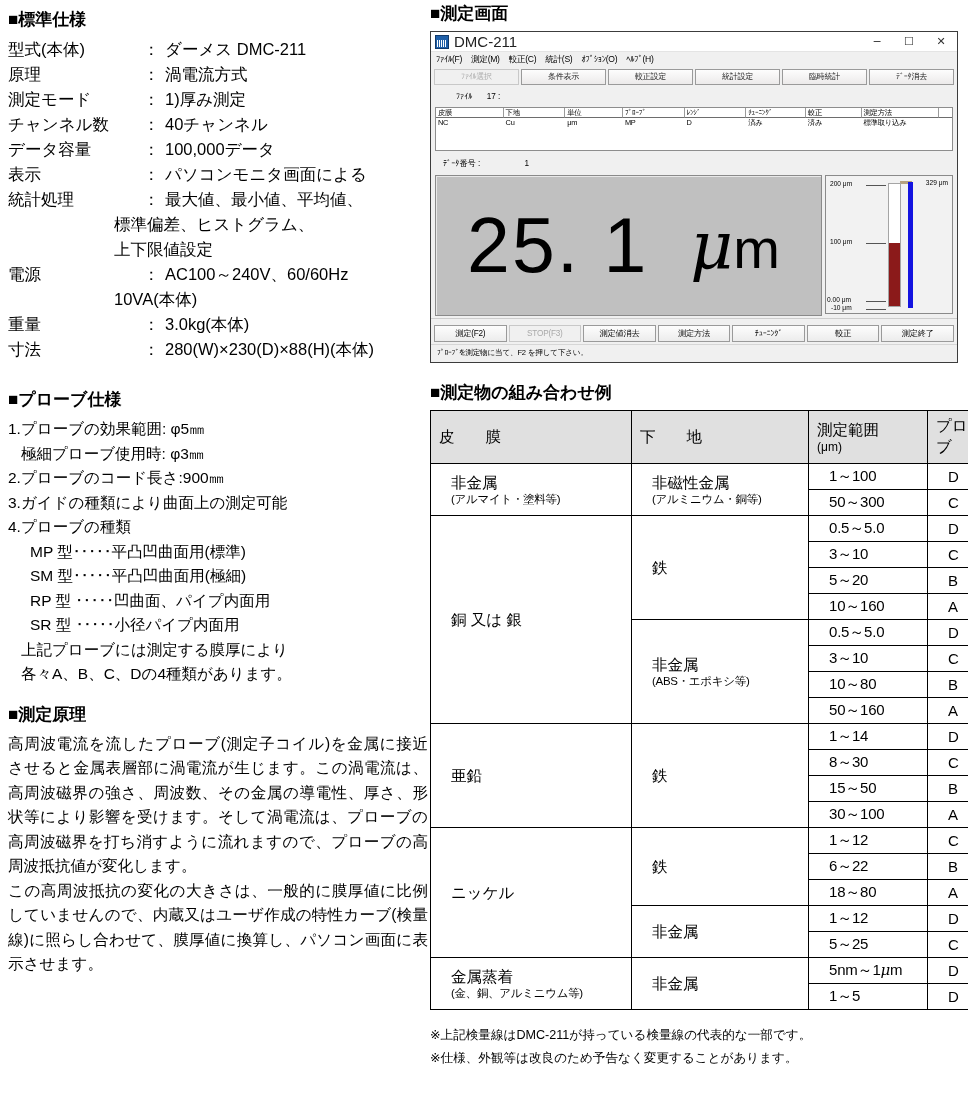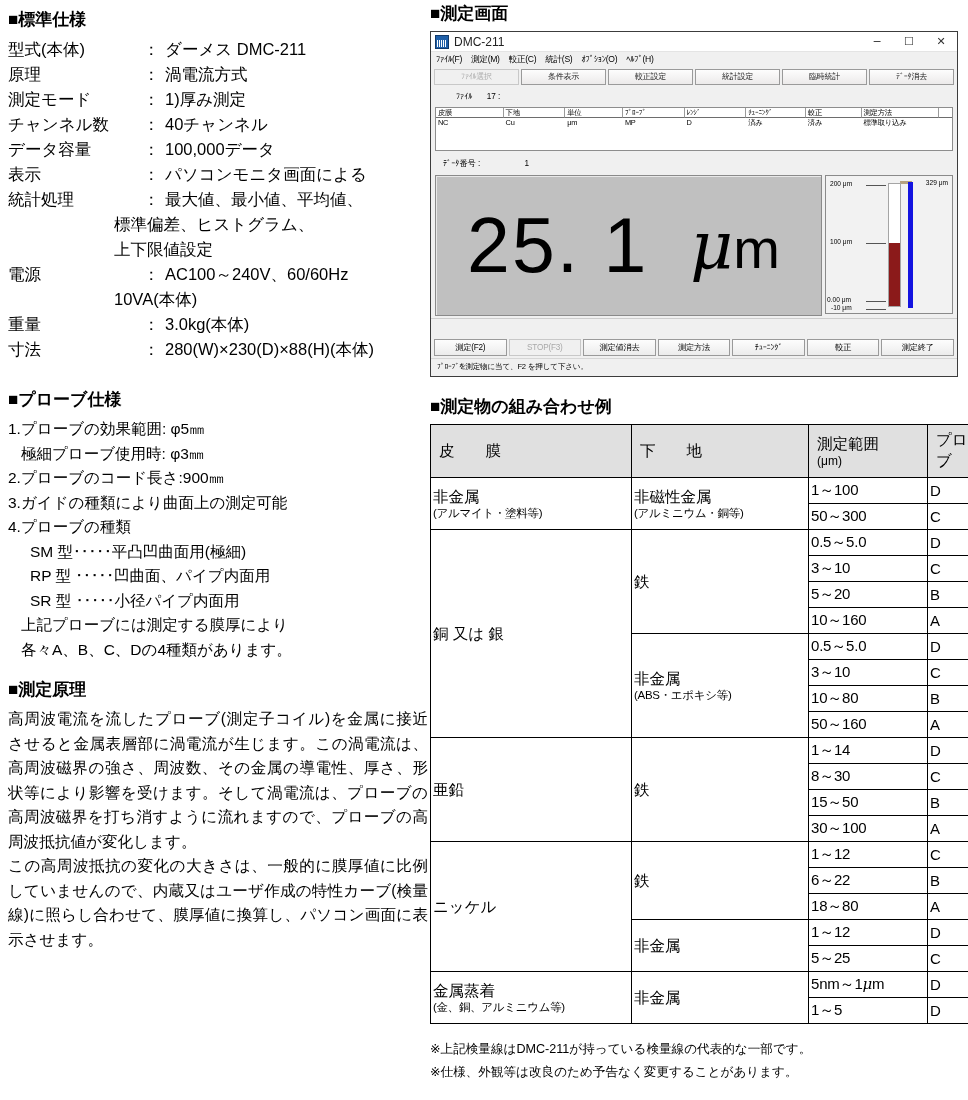--- a/index.html
+++ b/index.html
@@ -70,21 +70,21 @@
     border: 1px solid #123a6a;
     position: relative;
     margin-right: 5px;
     flex: 0 0 12px;
   }
   .app-icon::before{
     content:"";
     position:absolute; left:1px; top:4px; right:1px; bottom:1px;
     background: repeating-linear-gradient(90deg,#ffffff 0 1px,#1f5fa8 1px 2px);
   }
-  .win-title { font-size: 12px; color: #222; flex: 1; font-family:"Liberation Sans",sans-serif; }
+  .win-title { font-size: 15px; color: #222; flex: 1; font-family:"Liberation Sans",sans-serif; }
   .win-btns { display: flex; }
   .win-btn {
     width: 32px; height: 19px;
     display: flex; align-items: center; justify-content: center;
     font-size: 11px; color: #333;
     font-family:"DejaVu Sans",sans-serif;
   }
   .menubar {
     display: flex;
     gap: 9px;
@@ -238,21 +238,21 @@
     position: absolute;
     left: 74px; top: 5px;
     width: 12px; height: 3px;
     background: #b6a27f;
   }
 
   
   .btnbar {
     display: flex;
     gap: 2px;
-    padding: 20px 3px 2px 3px;
+    padding: 6px 3px 2px 3px;
     border-top: 1px solid #cdcdcd;
     background: #f0f0f0;
   }
   .bb {
     flex: 1;
     height: 15px;
     line-height: 15px;
     text-align: center;
     font-size: 8.2px;
     background: linear-gradient(#fdfdfd,#ececec);
@@ -273,21 +273,21 @@
     border-collapse: collapse;
     width: 534px;
     table-layout: fixed;
     margin-top: 2px;
   }
   table.comb th, table.comb td {
     border: 1px solid #000;
     font-weight: normal;
     text-align: left;
     vertical-align: middle;
-    padding: 2px 2px;
+    padding: 2px 20px;
     font-size: 15px;
   }
   table.comb thead th {
     background: #e0e0e0;
     font-size: 15.5px;
     padding: 5px 8px;
     height: 34px;
   }
   table.comb th.wm { width: 184px; }
   table.comb th.ws { width: 160px; }
@@ -371,20 +371,21 @@
     <div style="height:26px"></div>
 
     <div class="sec-head">■プローブ仕様</div>
 
     <div class="probe-list" id="probe-list">
         <div>1.プローブの効果範囲: φ5㎜</div>
         <div class="indent1">極細プローブ使用時: φ3㎜</div>
         <div>2.プローブのコード長さ:900㎜</div>
         <div>3.ガイドの種類により曲面上の測定可能</div>
         <div>4.プローブの種類</div>
+        <div class="indent2">MP 型･････平凸凹曲面用(標準)</div>
         <div class="indent2">SM 型･････平凸凹曲面用(極細)</div>
         <div class="indent2">RP 型 ･････凹曲面、パイプ内面用</div>
         <div class="indent2">SR 型 ･････小径パイプ内面用</div>
         <div class="indent1">上記プローブには測定する膜厚により</div>
         <div class="indent1">各々A、B、C、Dの4種類があります。</div>
       </div>
 
     <div style="height:16px"></div>
 
     <div class="sec-head">■測定原理</div>

